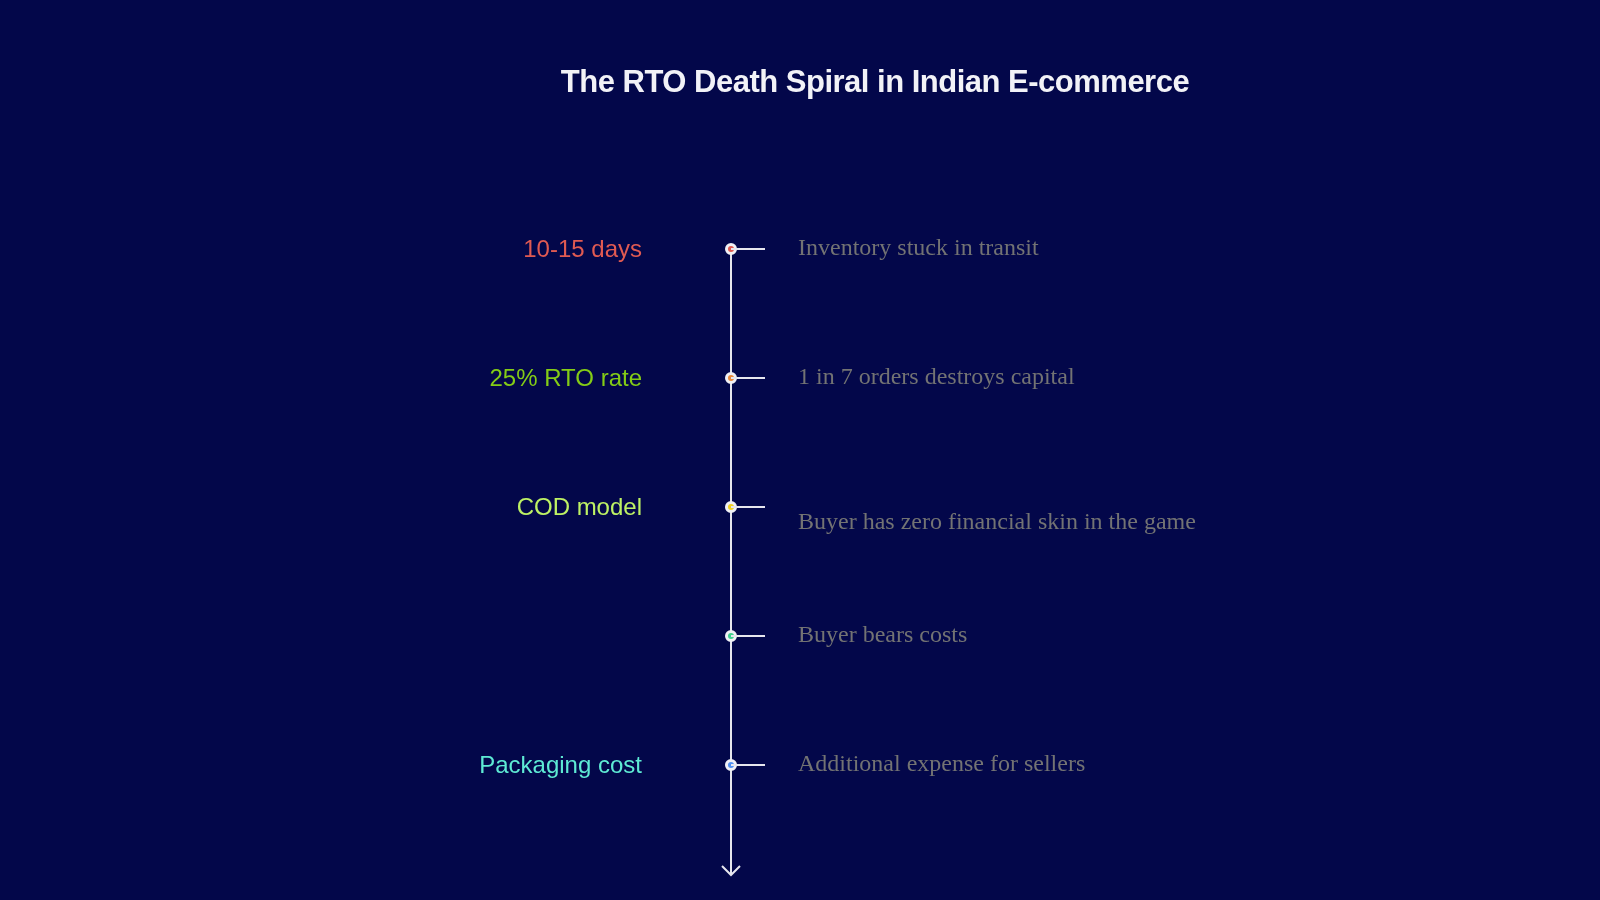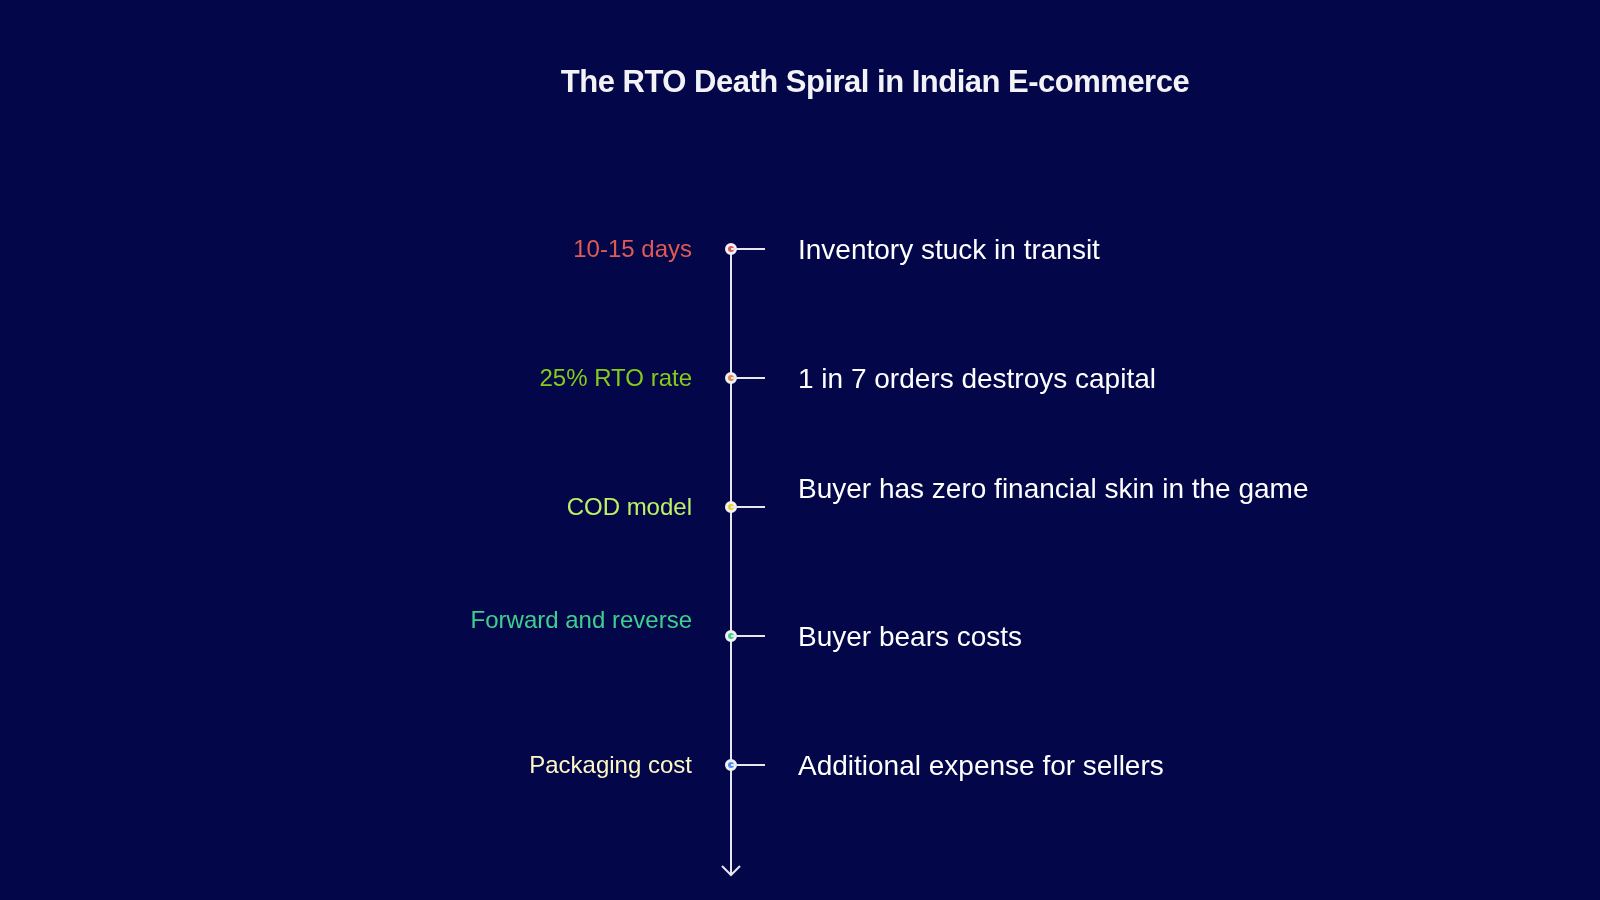--- a/index.html
+++ b/index.html
@@ -2,24 +2,24 @@
 <html><head>
 <meta charset="utf-8">
 <style>
   html, body { margin:0; padding:0; }
   body { width:1600px; height:900px; background:#03074a; position:relative; overflow:hidden;
          font-family:"Liberation Sans", "DejaVu Sans", sans-serif; }
   .title { position:absolute; left:0; width:1750px; text-align:center; top:64px; font-size:31px; font-weight:bold; color:#f2f2f7; letter-spacing:-0.5px; }
   .axis { position:absolute; left:730px; top:244px; width:2px; height:630px; background:#e6e6ee; }
   .arrow { position:absolute; left:720px; top:862px; }
   .row { position:absolute; left:0; width:1600px; }
-  .left { position:absolute; right:908px; text-align:left; font-size:24px; line-height:32px; }
+  .left { position:absolute; right:958px; text-align:left; font-size:24px; line-height:32px; }
   .dot { position:absolute; left:725px; width:6px; height:6px; border-radius:50%; border:3px solid #f0f0f5; }
   .tick { position:absolute; left:731px; width:34px; height:2px; background:#e6e6ee; }
-  .right { position:absolute; left:798px; font-size:28px; color:#ffffff; white-space:nowrap; }
+  .right { position:absolute; left:798px; font-size:24px; color:#737373; white-space:nowrap;font-family:Liberation Serif, serif; }
 </style>
 </head>
 <body>
 
 <div class="title">The RTO Death Spiral in Indian E-commerce</div>
 
 <div class="axis"></div>
 <svg class="arrow" width="22" height="16" viewBox="0 0 22 16">
   <polyline points="2,4 11,13 20,4" fill="none" stroke="#e6e6ee" stroke-width="2"></polyline>
 </svg>
@@ -35,30 +35,29 @@
   <div class="left" style="top:362px;color:#84cc16">25% RTO rate</div>
   <div class="dot" style="top:372px;background:#e8893a"></div>
   <div class="tick" style="top:377px"></div>
   <div class="right" style="top:363px">1 in 7 orders destroys capital</div>
 </div>
 
 <div class="row" style="top:0">
   <div class="left" style="top:491px;color:#bef264">COD model</div>
   <div class="dot" style="top:501px;background:#f0d020"></div>
   <div class="tick" style="top:506px"></div>
-  <div class="right" style="top:473px">Buyer has zero financial skin in the game</div>
+  <div class="right" style="top:508px">Buyer has zero financial skin in the game</div>
 </div>
 
 <div class="row" style="top:0">
   <div class="left" style="top:604px;color:#3ecf8e">
-    <div>Forward and reverse</div>
   </div>
   <div class="dot" style="top:630px;background:#3ecf8e"></div>
   <div class="tick" style="top:635px"></div>
   <div class="right" style="top:621px">Buyer bears costs</div>
 </div>
 
 <div class="row" style="top:0">
-  <div class="left" style="top:749px;color:#fef9c3">Packaging cost</div>
+  <div class="left" style="top:749px;color:#5eead4">Packaging cost</div>
   <div class="dot" style="top:759px;background:#4f8ff0"></div>
   <div class="tick" style="top:764px"></div>
   <div class="right" style="top:750px">Additional expense for sellers</div>
 </div>
 
 </body></html>

